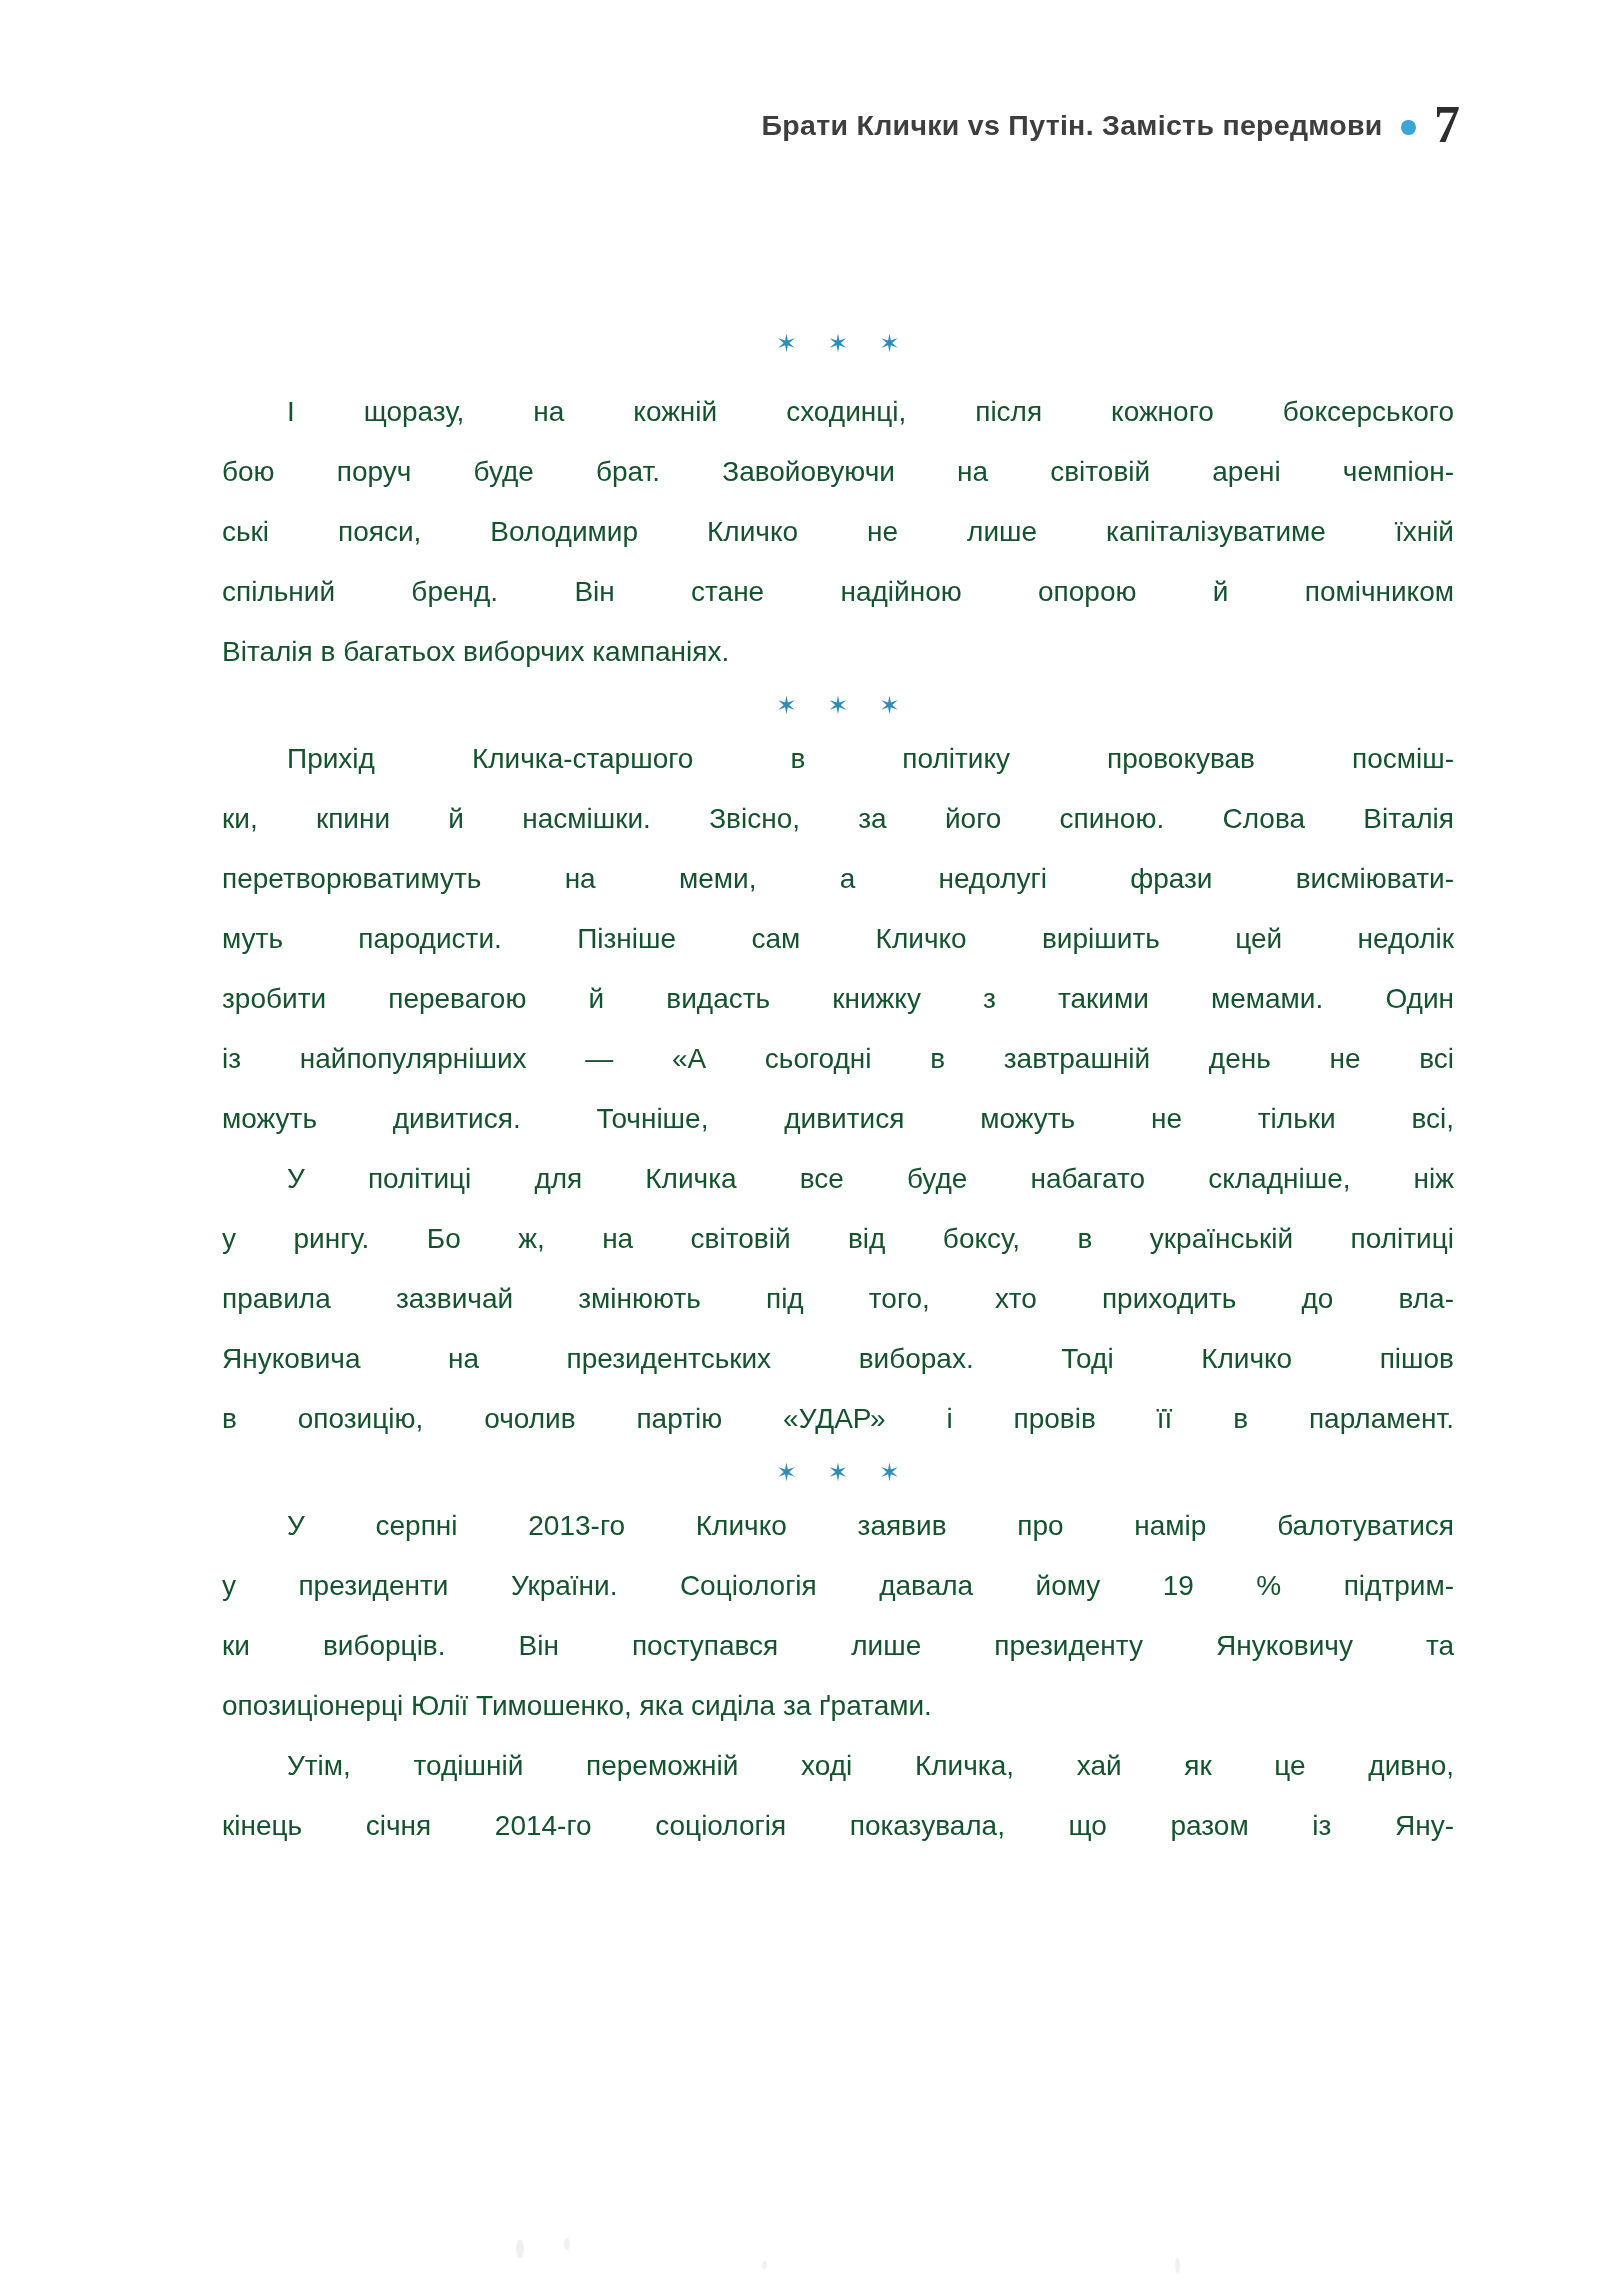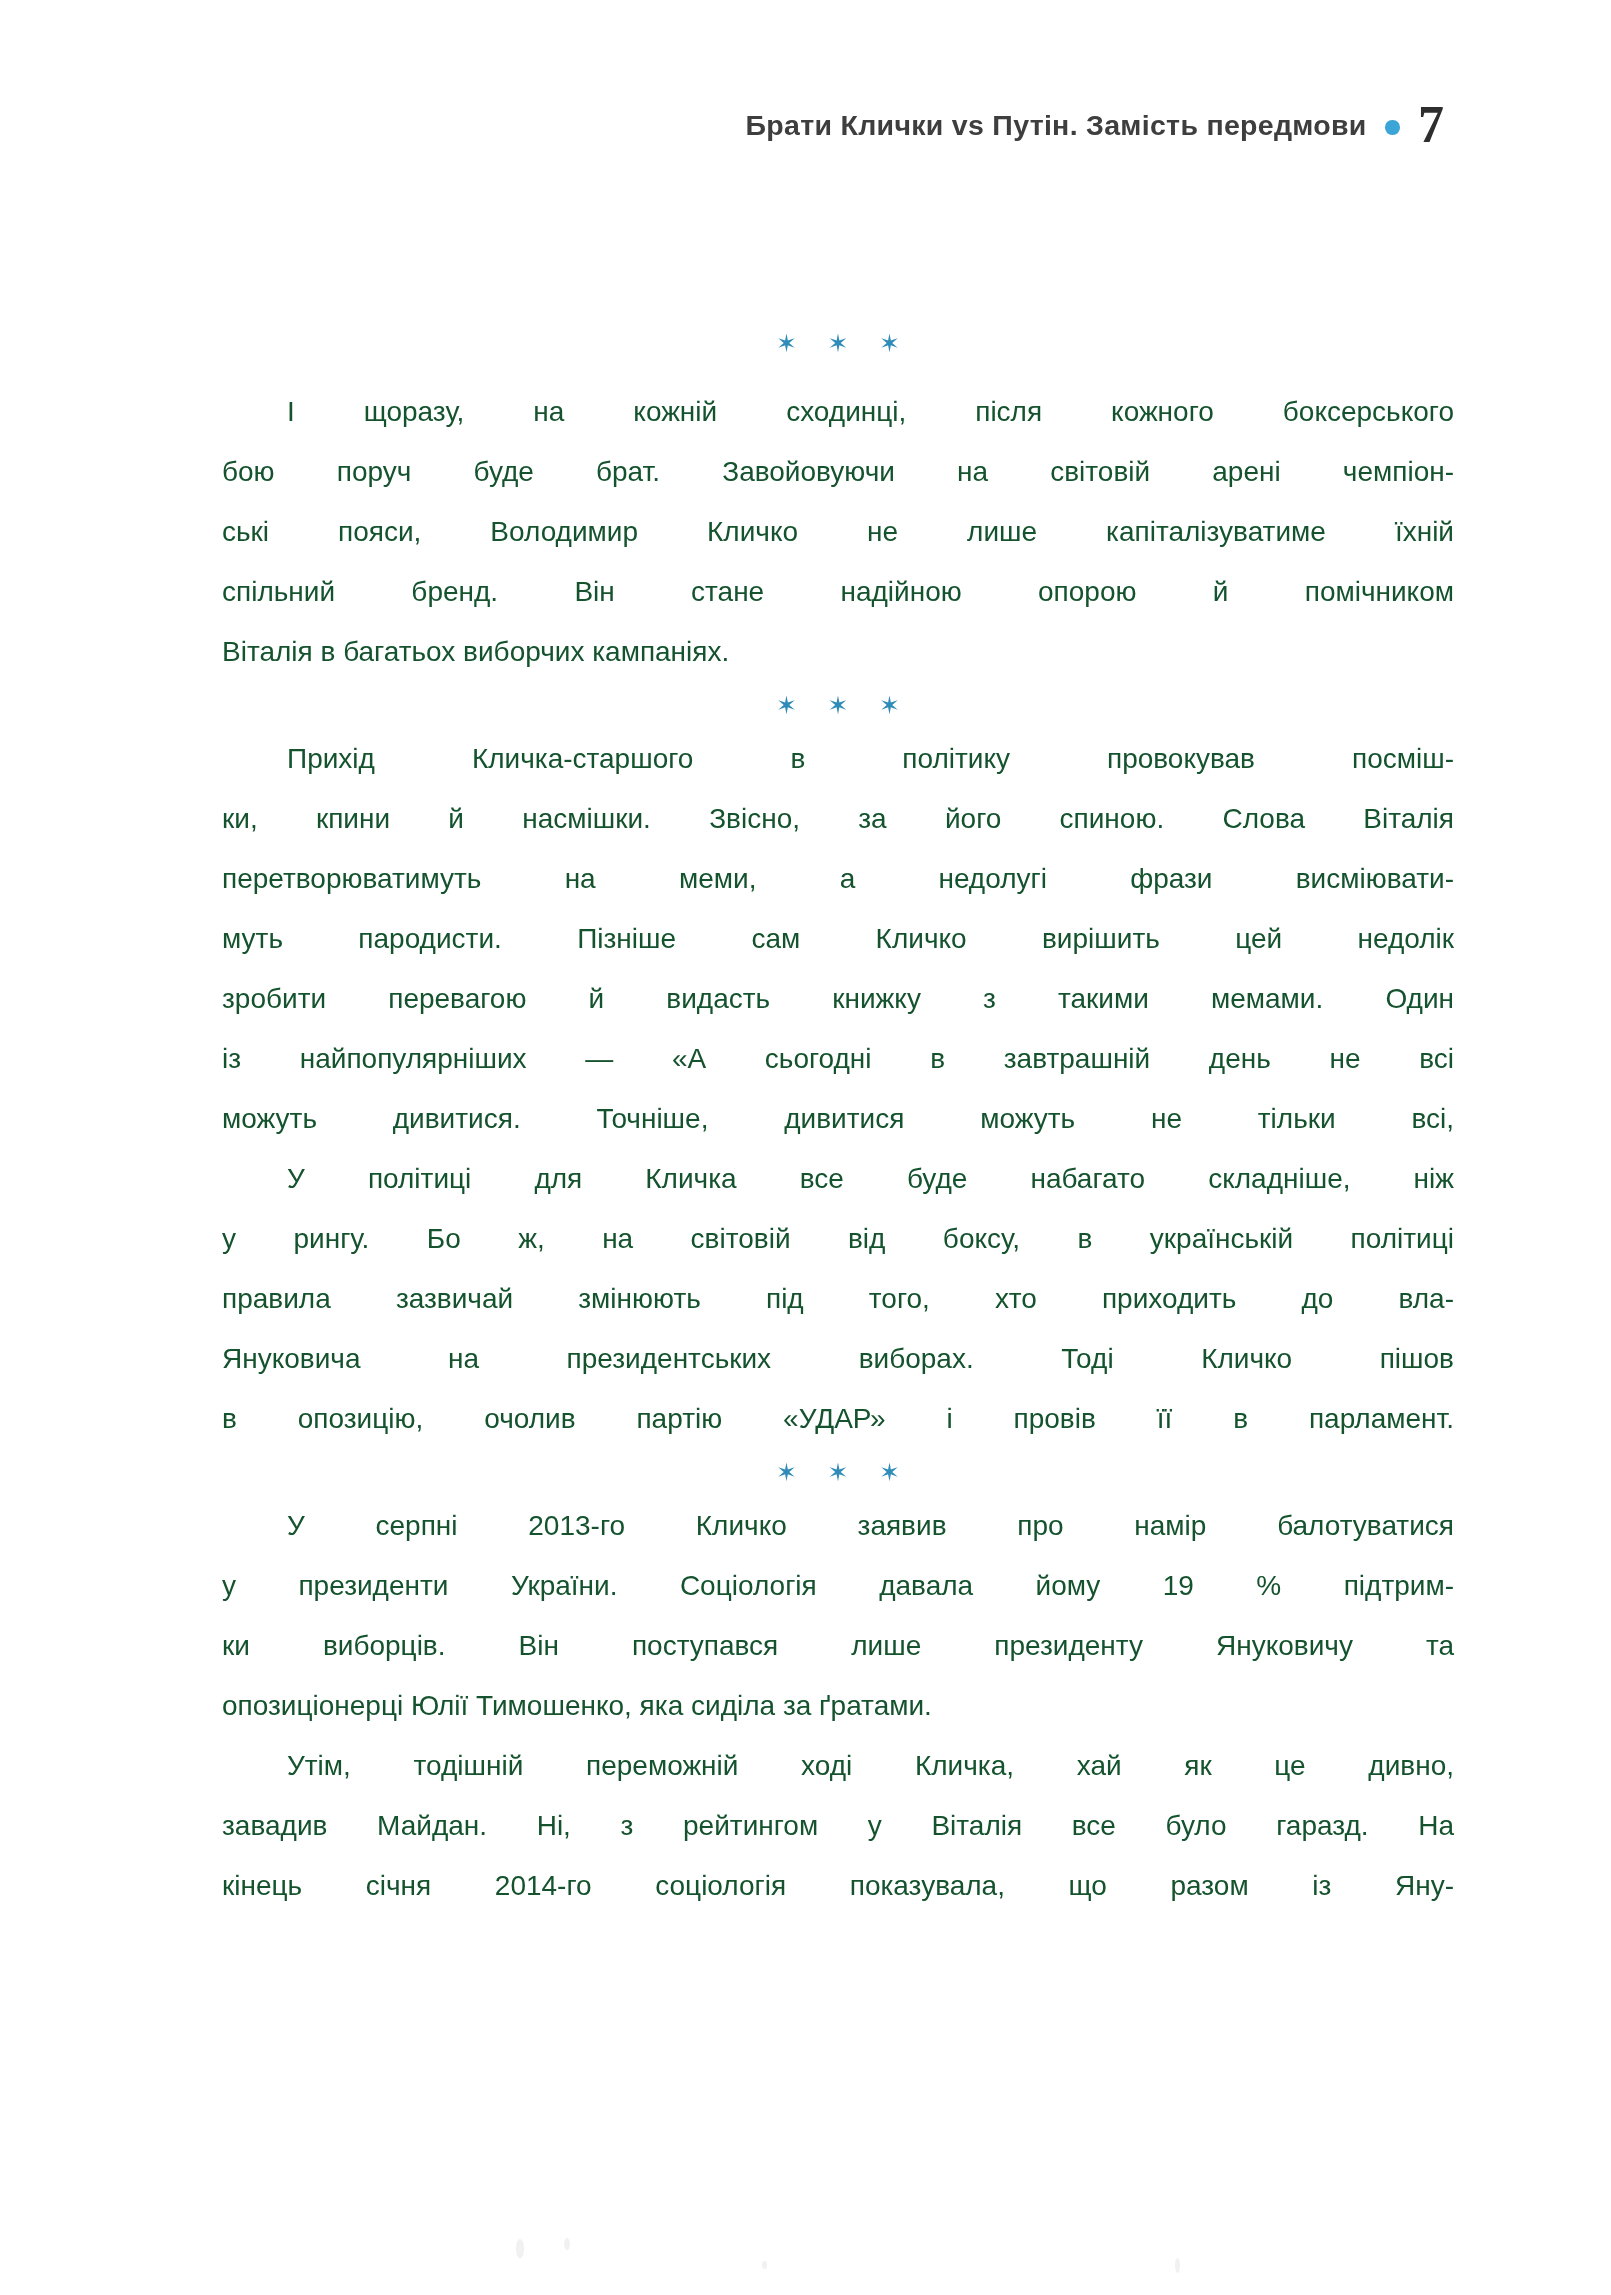--- a/index.html
+++ b/index.html
@@ -13,21 +13,21 @@
     height: 2295px;
     background: #ffffff;
     font-family: "Liberation Sans", "DejaVu Sans", sans-serif;
     color: #1f1f1f;
     overflow: hidden;
   }
   
   .running-header {
     position: absolute;
     top: 99px;
-    left: 212px;
+    left: 228px;
     width: 1232px;
     display: flex;
     justify-content: flex-end;
     align-items: center;
     gap: 18.5px;
   }
   .running-title {
     font-size: 28.5px;
     font-weight: 700;
     color: #3e3e3e;
@@ -132,21 +132,20 @@
       </div>
       <div class="separator">✶ ✶ ✶</div>
       <div class="paragraph">
         <div class="line indent">У серпні 2013-го Кличко заявив про намір балотуватися</div>
         <div class="line">у президенти України. Соціологія давала йому 19 % підтрим-</div>
         <div class="line">ки виборців. Він поступався лише президенту Януковичу та</div>
         <div class="line last">опозиціонерці Юлії Тимошенко, яка сиділа за ґратами.</div>
       </div>
       <div class="paragraph">
         <div class="line indent">Утім, тодішній переможній ході Кличка, хай як це дивно,</div>
-        <div class="line">завадив Майдан. Ні, з рейтингом у Віталія все було гаразд. На</div>
         <div class="line">кінець січня 2014-го соціологія показувала, що разом із Яну-</div>
       </div>
     </main>
 
   <div class="scan-smudge" style="left:516px; top:2239px; width:8.4px; height:18.5px;"></div>
   <div class="scan-smudge" style="left:564px; top:2238px; width:5.9px; height:11.8px;"></div>
   <div class="scan-smudge" style="left:762px; top:2261px; width:5px; height:8.4px;"></div>
   <div class="scan-smudge" style="left:1175px; top:2258px; width:5px; height:15px;"></div>
 </div>
 

